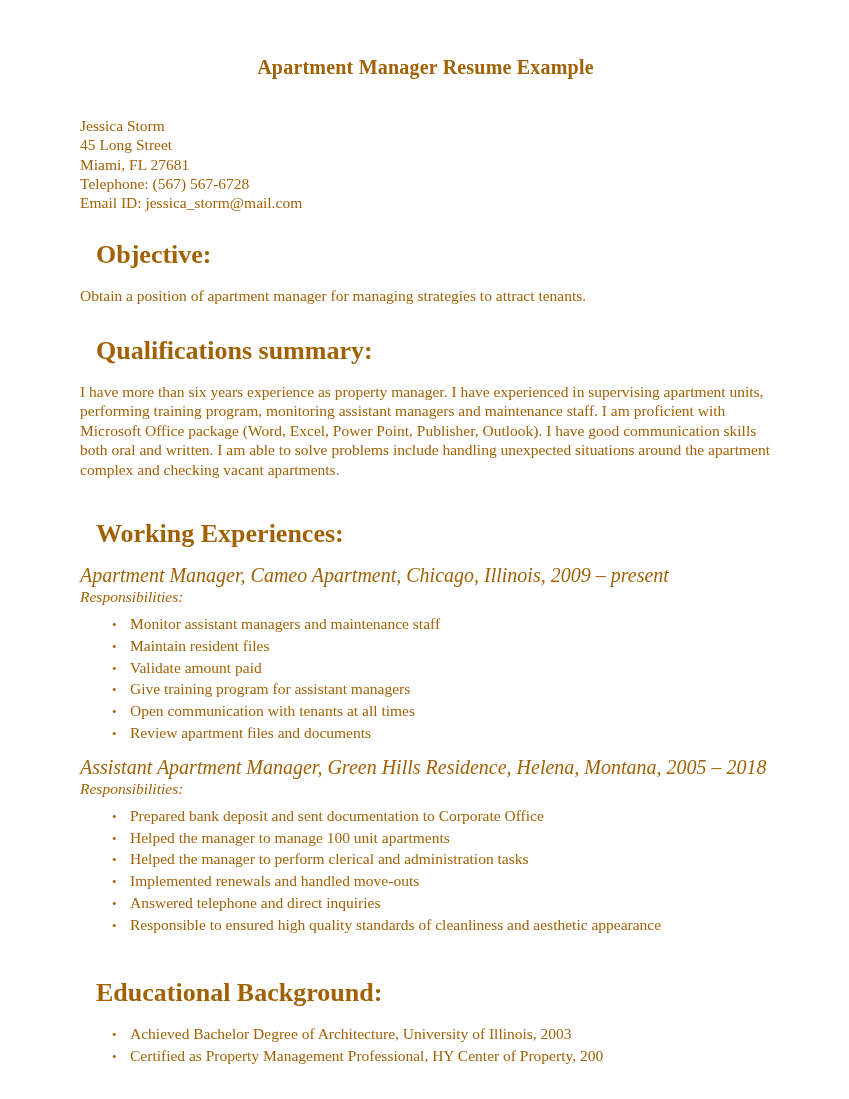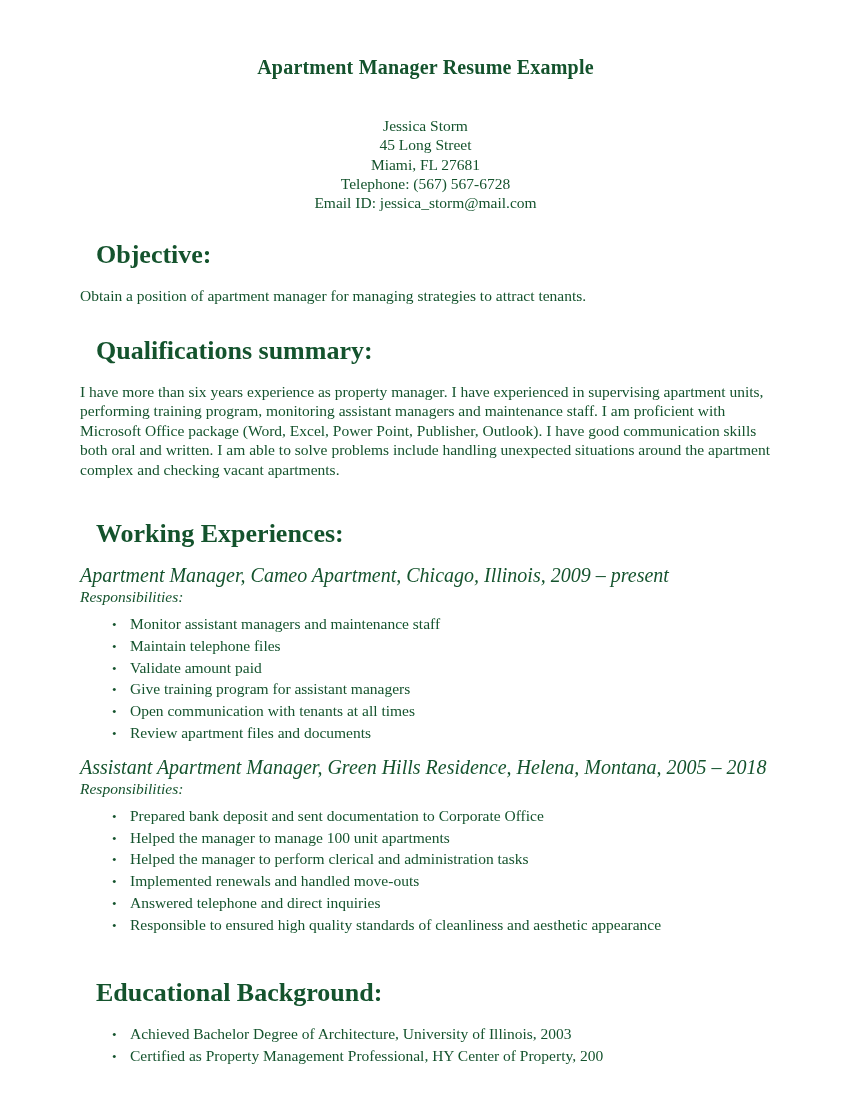--- a/index.html
+++ b/index.html
@@ -6,34 +6,34 @@
     margin: 0;
     padding: 0;
     background: #ffffff;
   }
   .page {
     position: relative;
     width: 849px;
     height: 1099px;
     box-sizing: border-box;
     background: #ffffff;
-    color: #14532d;
+    color: #a16207;
     font-family: "Liberation Serif", "DejaVu Serif", serif;
     padding: 40px 78px 20px 80px;
     overflow: hidden;
   }
   .doc-title {
     font-size: 20px;
     font-weight: bold;
     text-align: center;
     margin: 16px 0 0 0;
     letter-spacing: 0.2px;
   }
   .contact {
-    text-align: center;
+    text-align: left;
     margin-top: 37px;
     font-size: 15.5px;
     line-height: 19.3px;
   }
   .section-heading {
     font-size: 26px;
     font-weight: bold;
     margin: 16px;
   }
   .heading-objective   { margin-top: 28px; }
@@ -93,21 +93,21 @@
 
   <h2 class="section-heading heading-quals">Qualifications summary:</h2>
   <p class="body-text">I have more than six years experience as property manager. I have experienced in supervising apartment units, performing training program, monitoring assistant managers and maintenance staff. I am proficient with Microsoft Office package (Word, Excel, Power Point, Publisher, Outlook). I have good communication skills both oral and written. I am able to solve problems include handling unexpected situations around the apartment complex and checking vacant apartments.</p>
 
   <h2 class="section-heading heading-experience">Working Experiences:</h2>
 
   <p class="job-title-line">Apartment Manager, Cameo Apartment, Chicago, Illinois, 2009 – present</p>
   <p class="job-subheading">Responsibilities:</p>
   <ul class="bullets">
     <li>Monitor assistant managers and maintenance staff</li>
-    <li>Maintain telephone files</li>
+    <li>Maintain resident files</li>
     <li>Validate amount paid</li>
     <li>Give training program for assistant managers</li>
     <li>Open communication with tenants at all times</li>
     <li>Review apartment files and documents</li>
   </ul>
 
   <p class="job-title-line">Assistant Apartment Manager, Green Hills Residence, Helena, Montana, 2005 – 2018</p>
   <p class="job-subheading">Responsibilities:</p>
   <ul class="bullets">
     <li>Prepared bank deposit and sent documentation to Corporate Office</li>

